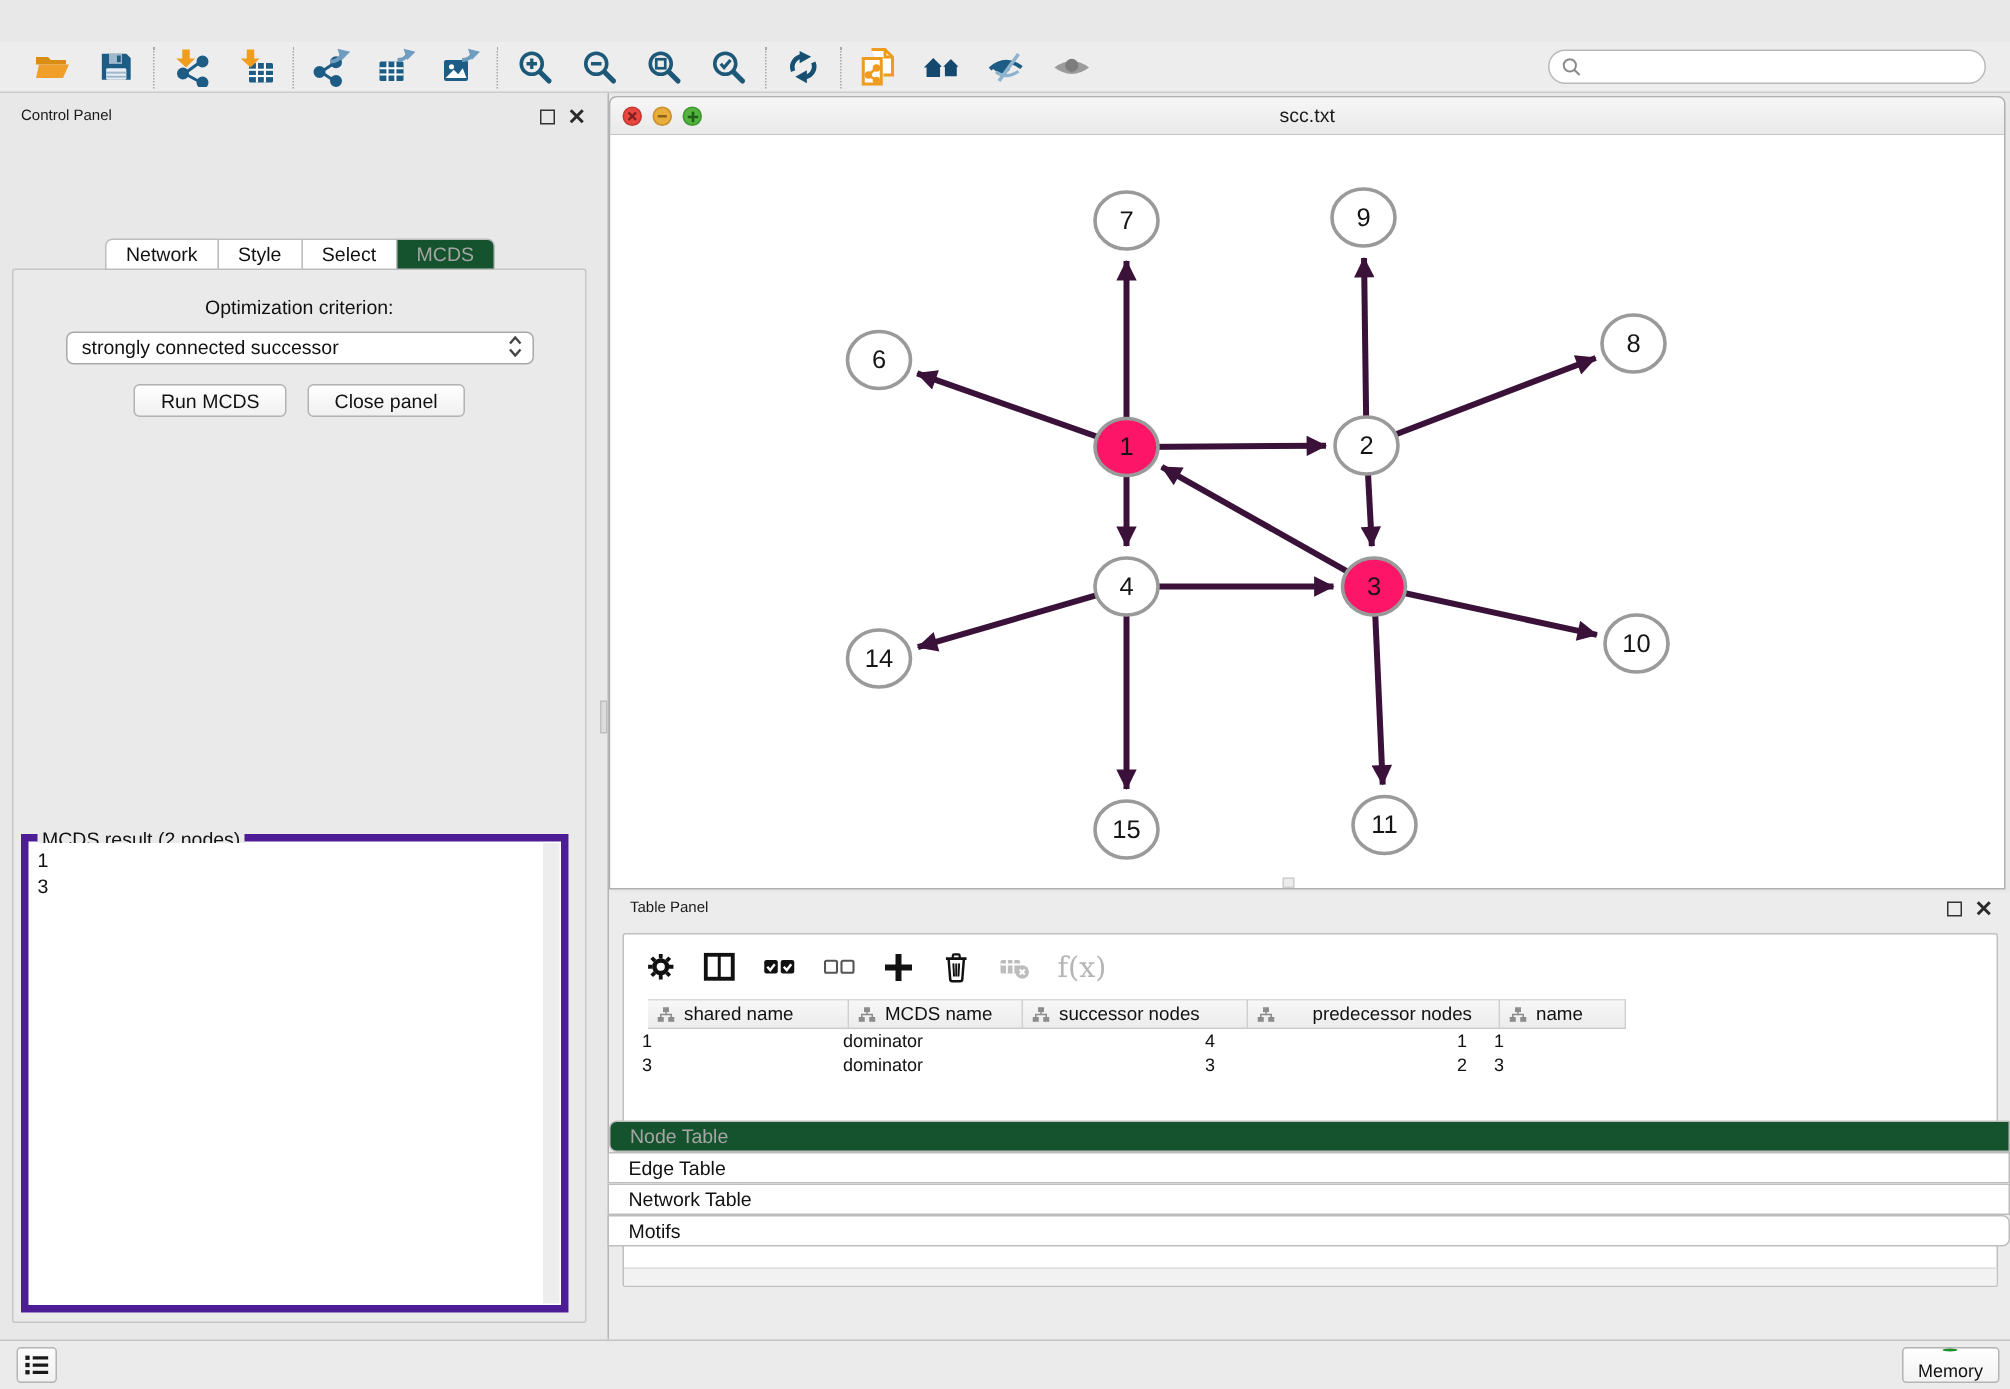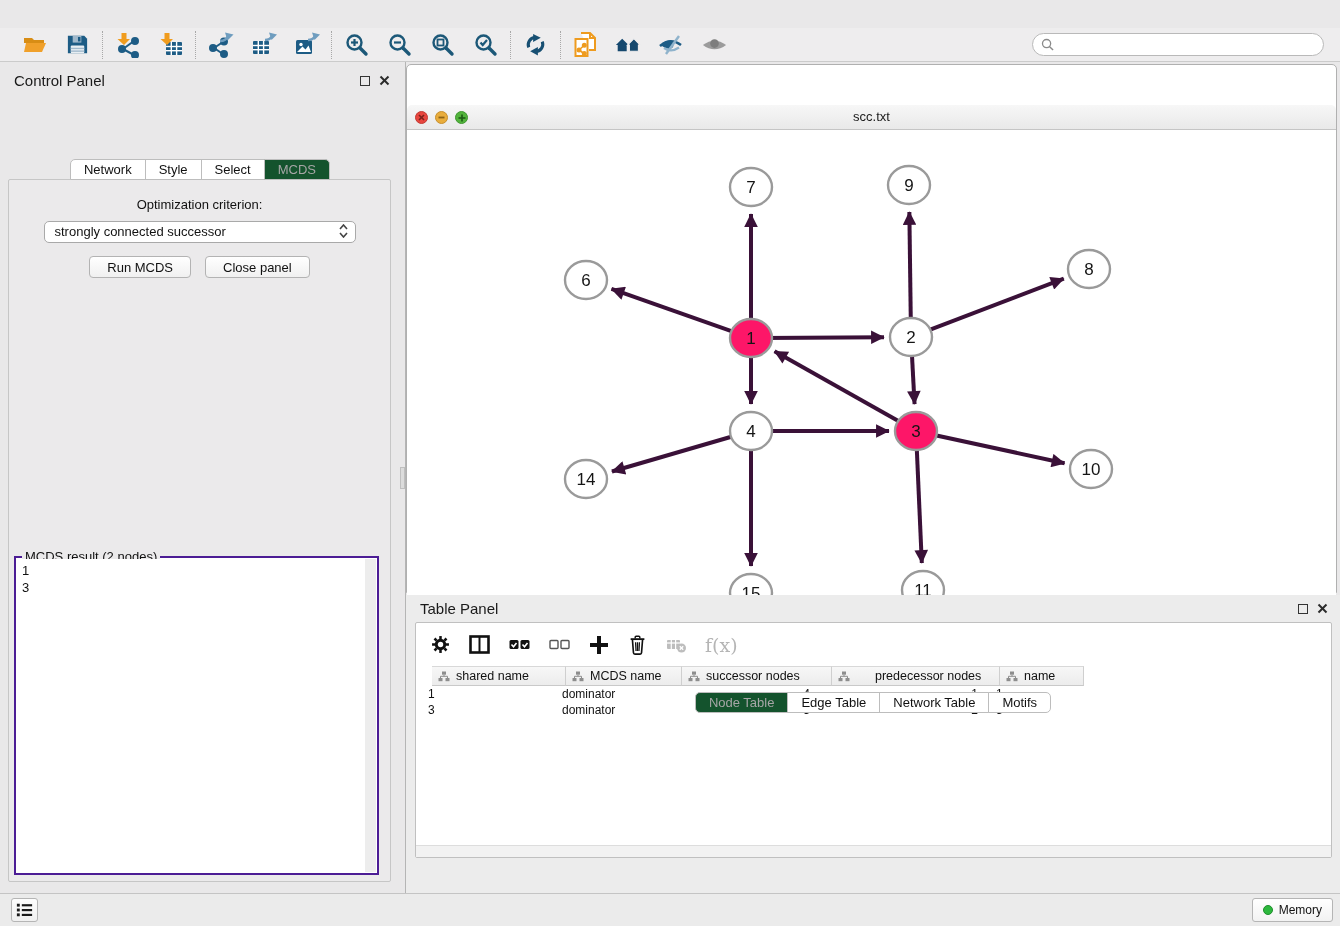--- a/index.html
+++ b/index.html
@@ -22,41 +22,41 @@
   .tb-group { display:flex; align-items:center; gap:16px; padding:0 11px; }
   .tb-sep { width:0; height:28px; border-left:1px dotted #a8a8a8; }
   .tb-btn { width:27px; height:27px; display:flex; align-items:center; justify-content:center; cursor:pointer; }
   .search-box { margin-left:auto; margin-right:6px; width:292px; height:23px; background:#fff;
     border:1px solid #b9b9b9; border-radius:12px; display:flex; align-items:center; padding:0 8px; gap:5px; }
   .search-box input { border:none; outline:none; flex:1; font-size:13px; background:transparent; color:#333; }
 
   
   .control-panel { position:absolute; top:62px; left:0; width:400px; height:831px; background:#e9e8e9; }
   .cp-title-row { position:absolute; top:10px; left:14px; right:10px; display:flex; align-items:center; }
-  .panel-title { font-size:15px; color:#1a1a1a; }
+  .panel-title { font-size:10px; color:#1a1a1a; }
   .panel-icons { margin-left:auto; display:flex; gap:9px; align-items:center; }
   .float-icon { width:10px; height:10px; border:1.5px solid #333; cursor:pointer; }
   .tabs-row { position:absolute; top:97px; left:0; right:0; display:flex; justify-content:center; z-index:2; }
   .tab { height:21px; line-height:19px; padding:0 13px; background:#fff; border:1px solid #bdbdbd;
     font-size:13px; color:#111; margin-left:-1px; cursor:pointer; white-space:nowrap; }
   .tabs-row .tab:first-child { border-radius:5px 0 0 0; margin-left:0; }
   .tabs-row .tab:last-child  { border-radius:0 5px 0 0; }
   .tab.active { background:#14532d; color:#a6a6a6; }
   .cp-content { position:absolute; top:117px; left:8px; right:9px; bottom:11px;
     background:#ebeaeb; border:1px solid #c6c6c6; border-radius:2px; }
   .opt-label { margin-top:17px; text-align:center; font-size:13px; color:#111; }
   .dropdown { position:relative; margin:9px auto 0; width:312px; height:22px; background:#fff;
     border:1px solid #a9a9a9; border-radius:5px; font-size:13px; color:#111;
     line-height:20px; padding-left:10px; cursor:pointer; }
   .stepper { position:absolute; right:7px; top:2px; display:flex; flex-direction:column; gap:2px; }
   .cp-buttons { margin-top:13px; display:flex; justify-content:center; gap:14px; }
   .btn { height:22px; padding:0 17px; font-size:13px; color:#111; background:linear-gradient(#ffffff,#f0f0f0);
     border:1px solid #b3b3b3; border-radius:4px; cursor:pointer; font-family:inherit; }
   .result-fieldset { position:absolute; left:5px; right:11px; top:376px; bottom:6px;
-    border:2px solid #4c1d95; background:#fff; }
+    border:5px solid #4c1d95; background:#fff; }
   .result-legend { position:absolute; top:-9px; left:6px; background:#ebeaeb; padding:0 3px;
     font-size:13px; color:#111; }
   .result-area { position:absolute; inset:1px; background:#fff; overflow:hidden;
     font-size:13px; color:#111; line-height:17px; padding:3px 0 0 5px; }
   .result-scroll { position:absolute; top:1px; bottom:1px; right:1px; width:11px; background:#ededed; }
 
   
   .v-split { position:absolute; top:62px; left:400px; width:6px; height:831px; background:#e9e8e9;
     border-right:1px solid #b5b5b5; cursor:col-resize; }
   .v-split-handle { position:absolute; top:405px; left:0; width:5px; height:22px;
@@ -65,21 +65,21 @@
   
   .network-window { position:absolute; top:64px; left:406px; width:931px; height:529px;
     border:1px solid #b0b0b0; border-radius:5px 5px 0 0; background:#fff; }
   .nw-titlebar { position:relative; height:25px; background:linear-gradient(#f7f7f7,#e9e9e9);
     border-bottom:1px solid #c5c5c5; border-radius:5px 5px 0 0; }
   .traffic { position:absolute; left:8px; top:6px; display:flex; gap:7px; }
   .light { width:13px; height:13px; border-radius:50%; display:flex; align-items:center; justify-content:center; cursor:pointer; }
   .light.red    { background:#e8463f; border:1px solid #c23a33; }
   .light.yellow { background:#e9ad3c; border:1px solid #c78f2d; }
   .light.green  { background:#52b43c; border:1px solid #3f9630; }
-  .nw-title { height:24px; line-height:24px; text-align:center; font-size:13px; color:#1a1a1a;margin-top:40px; }
+  .nw-title { height:24px; line-height:24px; text-align:center; font-size:13px; color:#1a1a1a; }
   .nw-canvas { position:relative; height:502px; background:#fff; overflow:hidden; }
   .canvas-handle { position:absolute; left:448px; bottom:0; width:8px; height:7px;
     background:#ececec; border:1px solid #cfcfcf; }
 
   
   .table-panel { position:absolute; top:595px; left:406px; width:934px; height:298px; background:#ececec; }
   .tp-title-row { position:absolute; top:5px; left:14px; right:12px; display:flex; align-items:center; }
   .tp-box { position:absolute; left:9px; right:8px; top:27px; bottom:35px;
     background:#fff; border:1px solid #c0c0c0; border-radius:2px; }
   .tp-toolbar { height:43px; display:flex; align-items:center; gap:19px; padding-left:15px; }
@@ -101,21 +101,21 @@
   .tp-tabs .tab:last-child  { border-radius:0 5px 5px 0; }
 
   
   .status-bar { position:absolute; bottom:0; left:0; width:1340px; height:33px;
     background:#ebebeb; border-top:1px solid #c4c4c4; }
   .list-btn { position:absolute; left:11px; top:4px; width:27px; height:24px;
     background:linear-gradient(#fdfdfd,#f0f0f0); border:1px solid #b5b5b5; border-radius:3px;
     display:flex; align-items:center; justify-content:center; cursor:pointer; }
   .memory-btn { position:absolute; right:7px; top:4px; height:24px; padding:0 10px;
     background:linear-gradient(#ffffff,#f2f2f2); border:1px solid #b5b5b5; border-radius:3px;
-    display:flex; align-items:center; gap:6px; font-size:12px; color:#111; cursor:pointer; }
+    display:flex; align-items:center; gap:6px; font-size:12px; color:#111; cursor:pointer;flex-direction:column; }
   .mem-dot { width:10px; height:10px; border-radius:50%; background:#2db83d; border:1px solid #1f8e2d; }
 </style>
 </head>
 <body>
 
 <div id="app">
 
 
   <div class="toolbar">
     <div class="tb-group">
@@ -606,21 +606,21 @@
           <div class="tr">
             <div class="td" style="width: 134px; text-align: left;">3</div>
             <div class="td" style="width: 116px; text-align: left;">dominator</div>
             <div class="td" style="width: 150px; text-align: right;">3</div>
             <div class="td" style="width: 168px; text-align: right;">2</div>
             <div class="td" style="width: 84px; text-align: left;">3</div>
           </div>
         </div>
       <div class="tp-hscroll"></div>
     </div>
-    <div class="tp-tabs tabs-row" id="tp-tabs" style="position:absolute;">
+    <div class="tp-tabs tabs-row" id="tp-tabs" style="position:absolute;flex-direction:column;">
         <div class="tab active">Node Table</div>
         <div class="tab">Edge Table</div>
         <div class="tab">Network Table</div>
         <div class="tab">Motifs</div>
       </div>
   </div>
 
   <div class="status-bar">
     <div class="list-btn">
       <svg width="17" height="16" viewBox="0 0 19 17">

